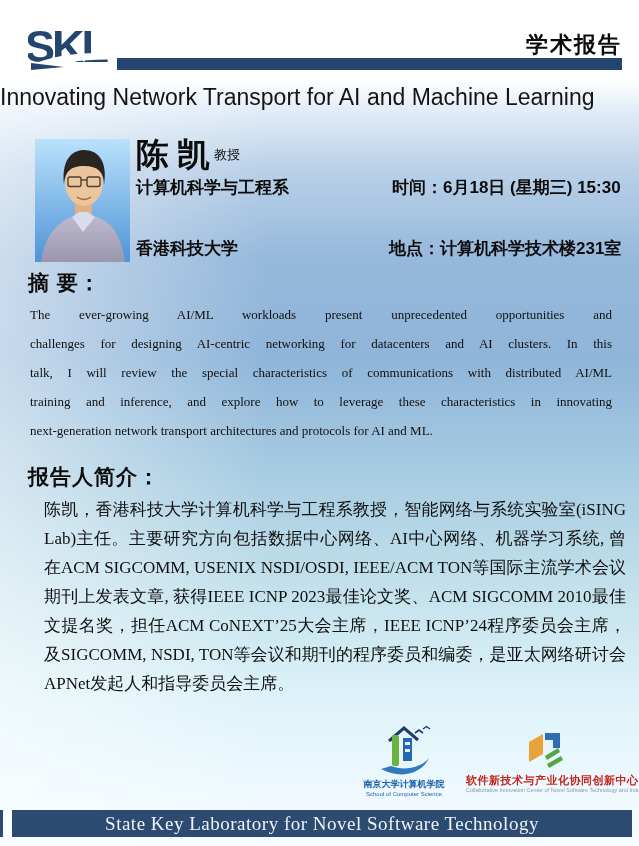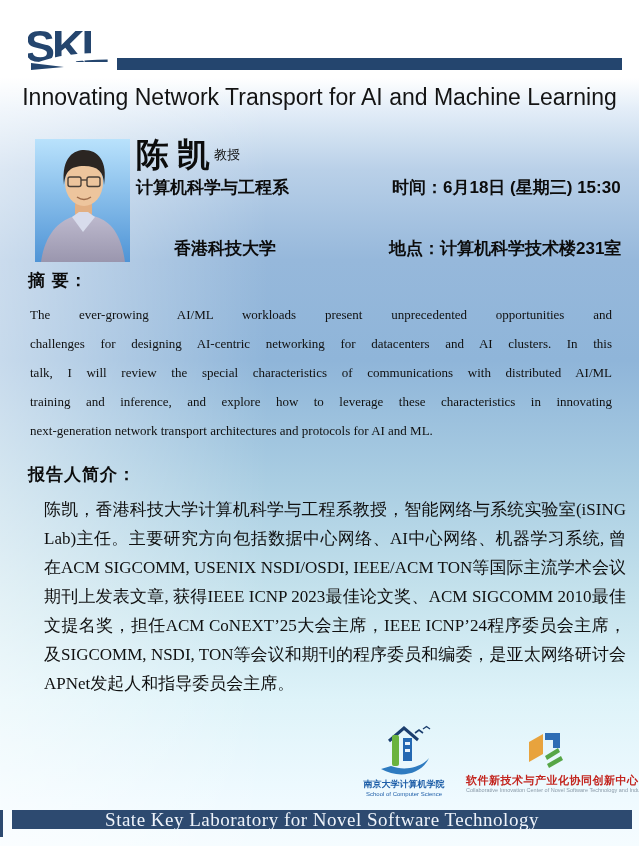--- a/index.html
+++ b/index.html
@@ -12,67 +12,68 @@
         #96b8db 260px, #8fb5d9 360px, #a9cde2 480px, #c6e3ed 600px,
         #def3f9 700px, #effaff 800px, #f5fcff 846px);
   }
   .abs{position:absolute;}
   
   .lab-name{left:130px;top:30px;font-size:22px;font-weight:bold;letter-spacing:1px;}
   .report-type{right:17px;top:30px;font-size:22px;font-weight:bold;letter-spacing:2px;}
   .header-bar{left:117px;top:58px;width:505px;height:12px;background:#24456e;}
   .skl-logo{left:28px;top:22px;width:90px;height:48px;text-align:center;}
   
-  .talk-title{left:0;right:0;top:84px;text-align:center;font-size:23px;color:#141414;}
+  .talk-title{left:0;right:0;top:84px;text-align:left;font-size:23px;color:#141414;}
   
   .photo{left:35px;top:139px;width:95px;height:123px;}
   .speaker-name{left:136px;top:133px;font-size:33px;font-weight:bold;letter-spacing:8px;
     font-family:"DejaVu Serif",serif;}
   .speaker-prof{left:214px;top:146px;font-size:13px;font-family:"DejaVu Serif",serif;}
   .speaker-dept{left:136px;top:176px;font-size:17px;font-weight:bold;}
-  .speaker-univ{left:136px;top:237px;font-size:17px;font-weight:bold;margin-left:38px;}
+  .speaker-univ{left:136px;top:237px;font-size:17px;font-weight:bold;}
   .meta-time{left:392px;top:176px;font-size:17px;font-weight:bold;}
   .meta-loc{left:389px;top:237px;font-size:17px;font-weight:bold;}
   
-  .sec-heading{font-size:17px;font-weight:bold;letter-spacing:1px;}
+  .sec-heading{font-size:21px;font-weight:bold;letter-spacing:1px;}
   .abs-heading{left:28px;top:269px;}
   .bio-heading{left:28px;top:463px;}
   .abs-text{left:30px;top:300px;width:582px;}
   .bio-text{left:44px;top:495px;width:582px;}
   .jline{height:29px;line-height:29px;overflow:hidden;
     text-align:justify;text-align-last:justify;
     font-family:"Liberation Serif",serif;font-size:13px;color:#101010;}
   .bio-text .jline{font-size:17px;}
   .jline.last-line{text-align-last:left;}
   
   .nju-logo{left:356px;top:725px;width:96px;text-align:center;}
   .cic-logo{left:466px;top:729px;width:156px;text-align:center;}
   .logo-cn{font-size:9px;font-weight:bold;color:#1f5fa8;white-space:nowrap;line-height:11px;}
   .logo-en{font-size:6px;color:#1f5fa8;white-space:nowrap;line-height:8px;}
   .cic-logo .logo-cn{font-size:11px;color:#c3251f;letter-spacing:0.5px;}
   .cic-logo .logo-en{font-size:5.5px;color:#8a9aa8;}
   
   .footer-sliver{left:0;top:810px;width:3px;height:27px;background:#2d4a70;}
-  .footer-bar{left:12px;top:810px;width:620px;height:19px;background:#2d4a70;
+  .footer-bar{left:12px;top:810px;width:620px;height:27px;background:#2d4a70;
     display:flex;align-items:center;justify-content:center;gap:28px;
     font-family:"Liberation Serif",serif;font-size:19px;color:#eef3fa;letter-spacing:0.5px;}
   svg{display:block;}
 </style>
 </head>
 <body>
 
 <div class="poster">
 
   <div class="abs skl-logo">
     <svg viewBox="0 0 90 48" width="90" height="48">
       <text x="-3" y="40" font-family="Liberation Sans, sans-serif" font-size="45" font-weight="bold" letter-spacing="-3" fill="#24456e">SKL</text>
       <path d="M -5 47 Q 32 27 95 32 L 95 38 Q 32 35 -5 55 Z" fill="#ffffff"></path>
       <path d="M 3 41 L 36 45 L 3 48 Z" fill="#24456e"></path>
     </svg>
   </div>
+  <div class="abs report-type">学术报告</div>
   <div class="abs header-bar"></div>
 
   <div class="abs talk-title">Innovating Network Transport for AI and Machine Learning</div>
 
   <div class="abs photo">
     <svg viewBox="0 0 95 123" width="95" height="123">
       <defs>
         <linearGradient id="pbg" x1="0" y1="0" x2="0" y2="1">
           <stop offset="0" stop-color="#b9e2fc"></stop>
             <stop offset="1" stop-color="#4f94d6"></stop>

